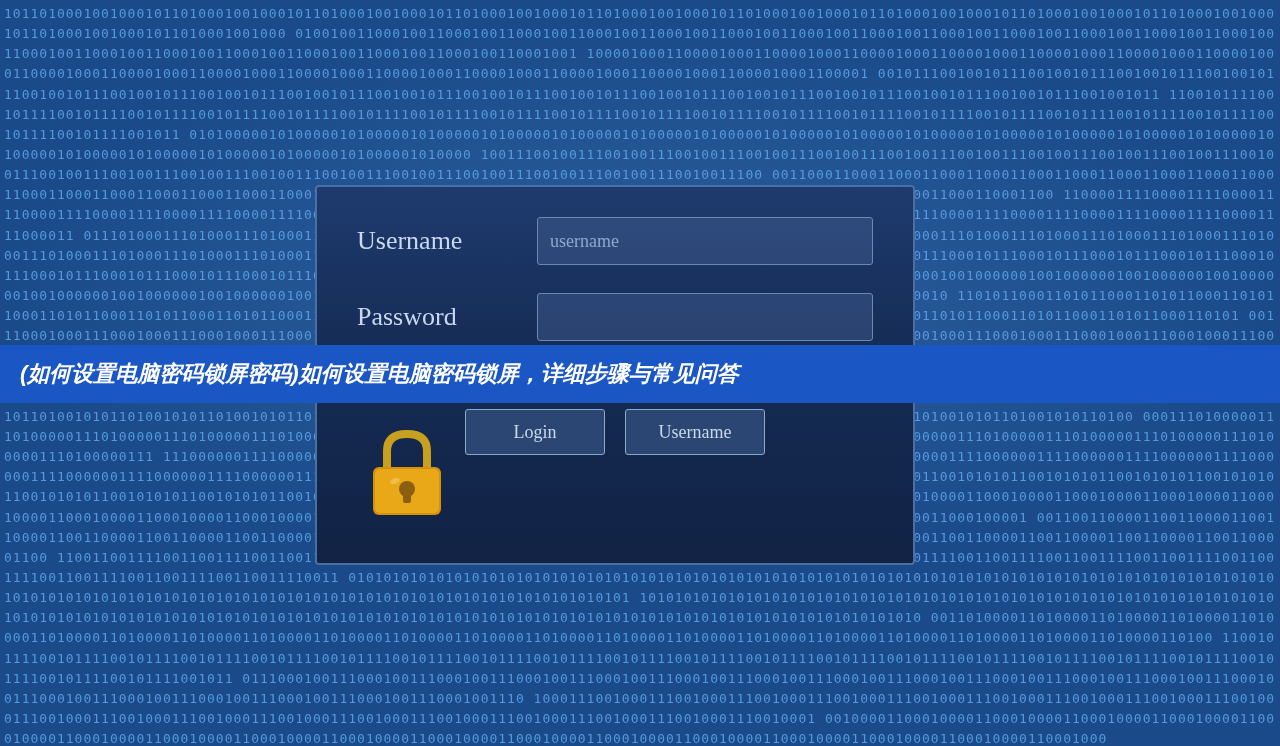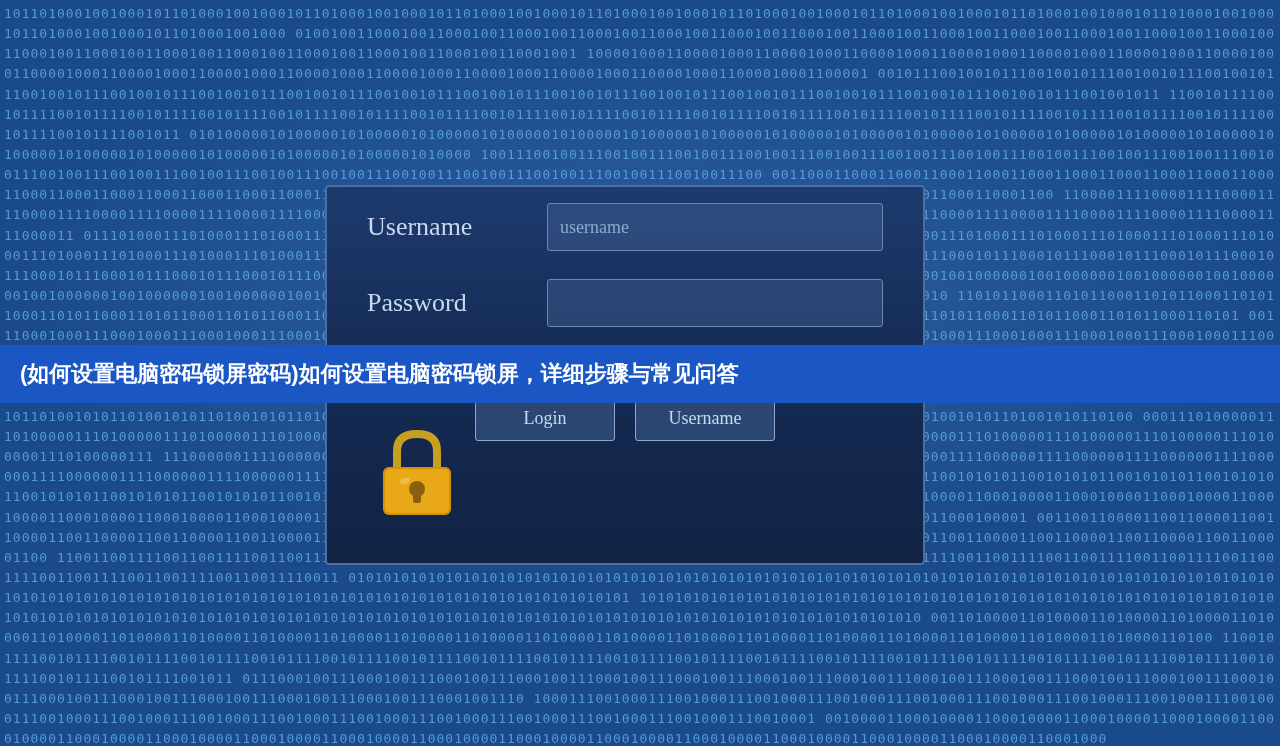--- a/index.html
+++ b/index.html
@@ -52,42 +52,43 @@
     .title-banner {
       position: absolute;
       top: 345px;
       left: 0;
       width: 100%;
       background-color: #1a56c4;
       padding: 14px 20px;
       z-index: 10;
       display: flex;
       align-items: center;
+      font-style: italic;
     }
 
     .title-text {
       color: #ffffff;
       font-size: 22px;
       font-weight: bold;
       font-family: "Microsoft YaHei", "SimHei", Arial, sans-serif;
       white-space: nowrap;
     }
 
     
     .login-dialog {
       position: absolute;
       top: 185px;
-      left: 325px;
+      left: 315px;
       width: 600px;
       height: 380px;
       background: linear-gradient(180deg, #1e3a6e 0%, #162d57 40%, #112244 100%);
       border: 2px solid #4a6fa0;
       border-radius: 4px;
       z-index: 5;
-      padding: 16px 40px;
+      padding: 30px 40px;
       display: flex;
       flex-direction: column;
       gap: 0;
     }
 
     .form-row {
       display: flex;
       align-items: center;
       margin-bottom: 28px;
     }

